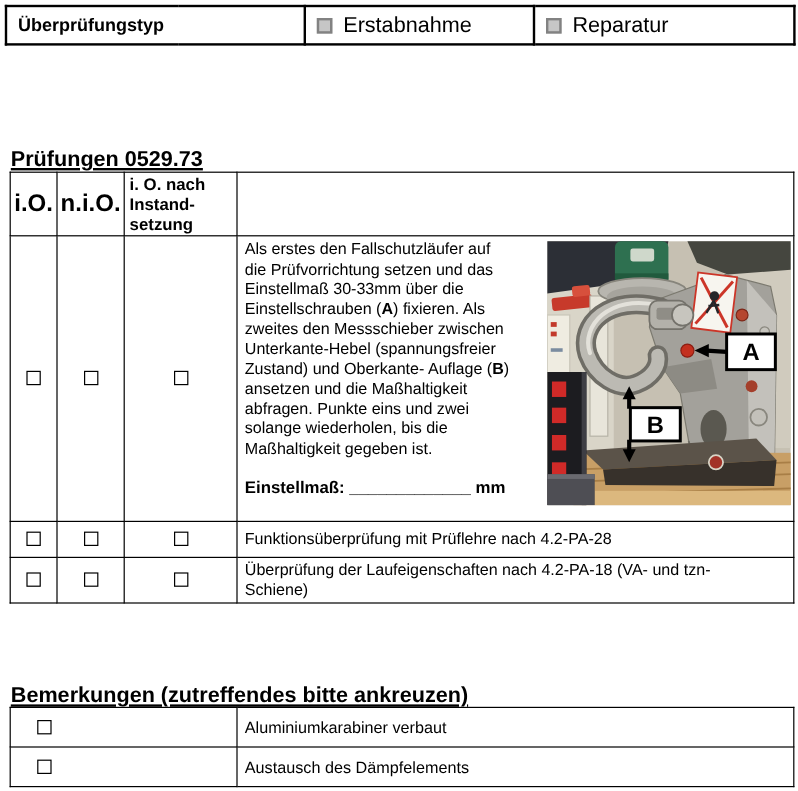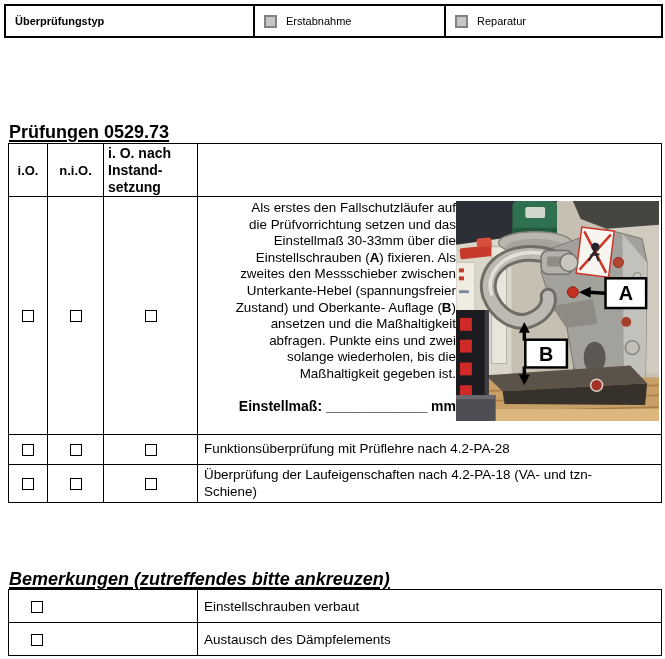--- a/index.html
+++ b/index.html
@@ -5,54 +5,54 @@
   html,body { margin:0; padding:0; background:#fff; }
   .page {
     position:relative; width:665px; height:659px; background:#fff;
     font-family:"Liberation Sans", sans-serif; color:#000; overflow:hidden;
   }
   table { border-collapse:collapse; table-layout:fixed; }
 
   
   .top-table { position:absolute; left:4px; top:4px; width:657px; }
   .top-table td { border:2px solid #000; padding:0 0 0 9px; height:30px; vertical-align:middle; overflow:hidden; }
-  .lbl { font-weight:bold; font-size:11px; }
-  .optcell { font-size:11px; }
+  .lbl { font-weight:bold; font-size:15px; }
+  .optcell { font-size:18px; }
   .optwrap { display:flex; align-items:center; gap:9px; }
   .cb-shaded {
     width:13px; height:13px; flex:0 0 13px; background:#c6c6c6;
     border:2px solid #828282; box-sizing:border-box;
   }
   .sigcell { position:relative; }
   .sig-line { position:absolute; left:4px; right:2px; bottom:3px; height:3px; background:#000; }
 
   
   .sec-title {
     position:absolute; font-weight:bold; font-size:18px;
     text-decoration:underline; text-decoration-thickness:2px; text-underline-offset:2px;
     white-space:nowrap;
   }
   .t-pruef { left:9px; top:122px; }
-  .t-bem  { left:9px; top:569px;font-style:italic; }
+  .t-bem  { left:9px; top:569px; }
 
   
   .check-table { position:absolute; left:8px; top:143px; width:653px; }
   .check-table td { border:1.5px solid #000; overflow:hidden; }
-  .check-table td.hd { font-weight:bold; font-size:13px; text-align:center; vertical-align:middle; }
+  .check-table td.hd { font-weight:bold; font-size:20px; text-align:center; vertical-align:middle; }
   .check-table td.hd3 { font-weight:bold; font-size:14px; text-align:left; vertical-align:top;
                         padding:1px 2px 0 4px; line-height:17px; white-space:pre-line; }
   .check-table td.cbcell { text-align:center; vertical-align:middle; padding:0; }
   .check-table td.desc { font-size:13.4px; line-height:16.6px; vertical-align:middle;
                          padding:2px 3px 2px 6px; white-space:pre-line; }
   .cb {
     width:12px; height:12px; display:inline-block; background:#fff;
     border:1.6px solid #000; box-sizing:border-box; vertical-align:middle;
   }
   .bigcell { vertical-align:top !important; padding:3px 2px 3px 6px; }
-  .bigwrap { display:flex; align-items:flex-start;text-align:right; }
+  .bigwrap { display:flex; align-items:flex-start; }
   .steps { width:252px; flex:0 0 252px; font-size:13.4px; line-height:16.6px; white-space:pre-line; }
   .einstell { margin-top:15px; font-weight:bold; font-size:14px; white-space:nowrap; }
   .photo { margin-left:auto; display:block; }
   .photo text { font-family:"Liberation Sans", sans-serif; font-weight:bold; font-size:20px; text-anchor:middle; fill:#000; }
 
   
   .bem-table { position:absolute; left:8px; top:589px; width:653px; }
   .bem-table td { border:1.5px solid #000; height:30px; vertical-align:middle; overflow:hidden; }
   .bem-table td.cbcell { padding-left:22px; }
   .bem-table td.desc { font-size:13.5px; padding-left:6px; }
@@ -220,21 +220,21 @@
   <div class="sec-title t-bem">Bemerkungen (zutreffendes bitte ankreuzen)</div>
 
   <table class="bem-table">
     <colgroup>
         <col style="width:189px">
         <col style="width:464px">
       </colgroup>
     <tbody>
         <tr>
       <td class="cbcell"><span class="cb"></span></td>
-      <td class="desc">Einstellschrauben verbaut</td>
+      <td class="desc">Aluminiumkarabiner verbaut</td>
     </tr>
     <tr>
       <td class="cbcell"><span class="cb"></span></td>
       <td class="desc">Austausch des Dämpfelements</td>
     </tr>
   </tbody>
     </table>
 
 </div>
 

